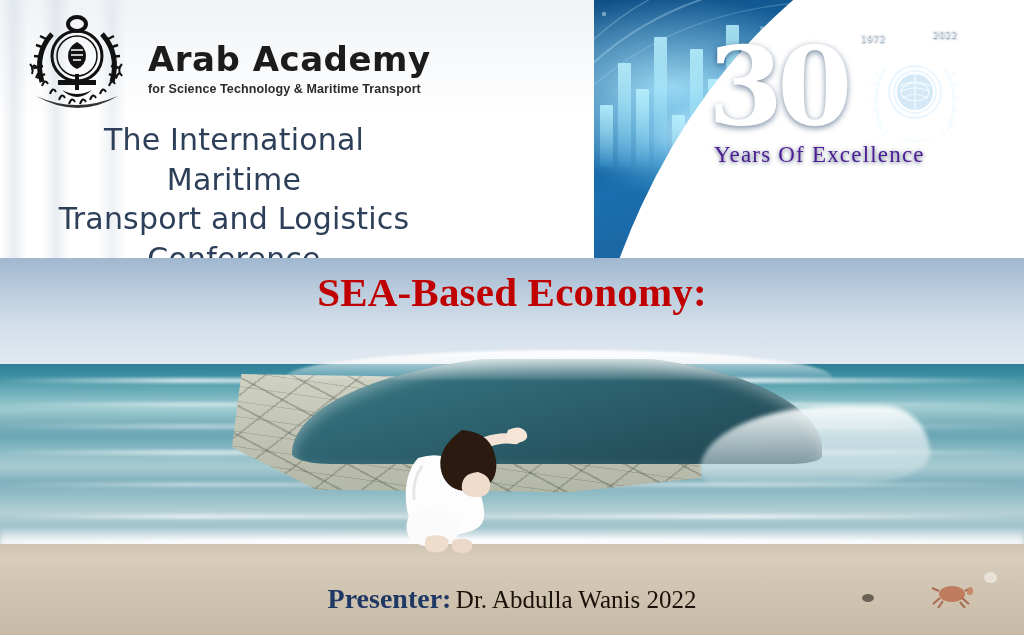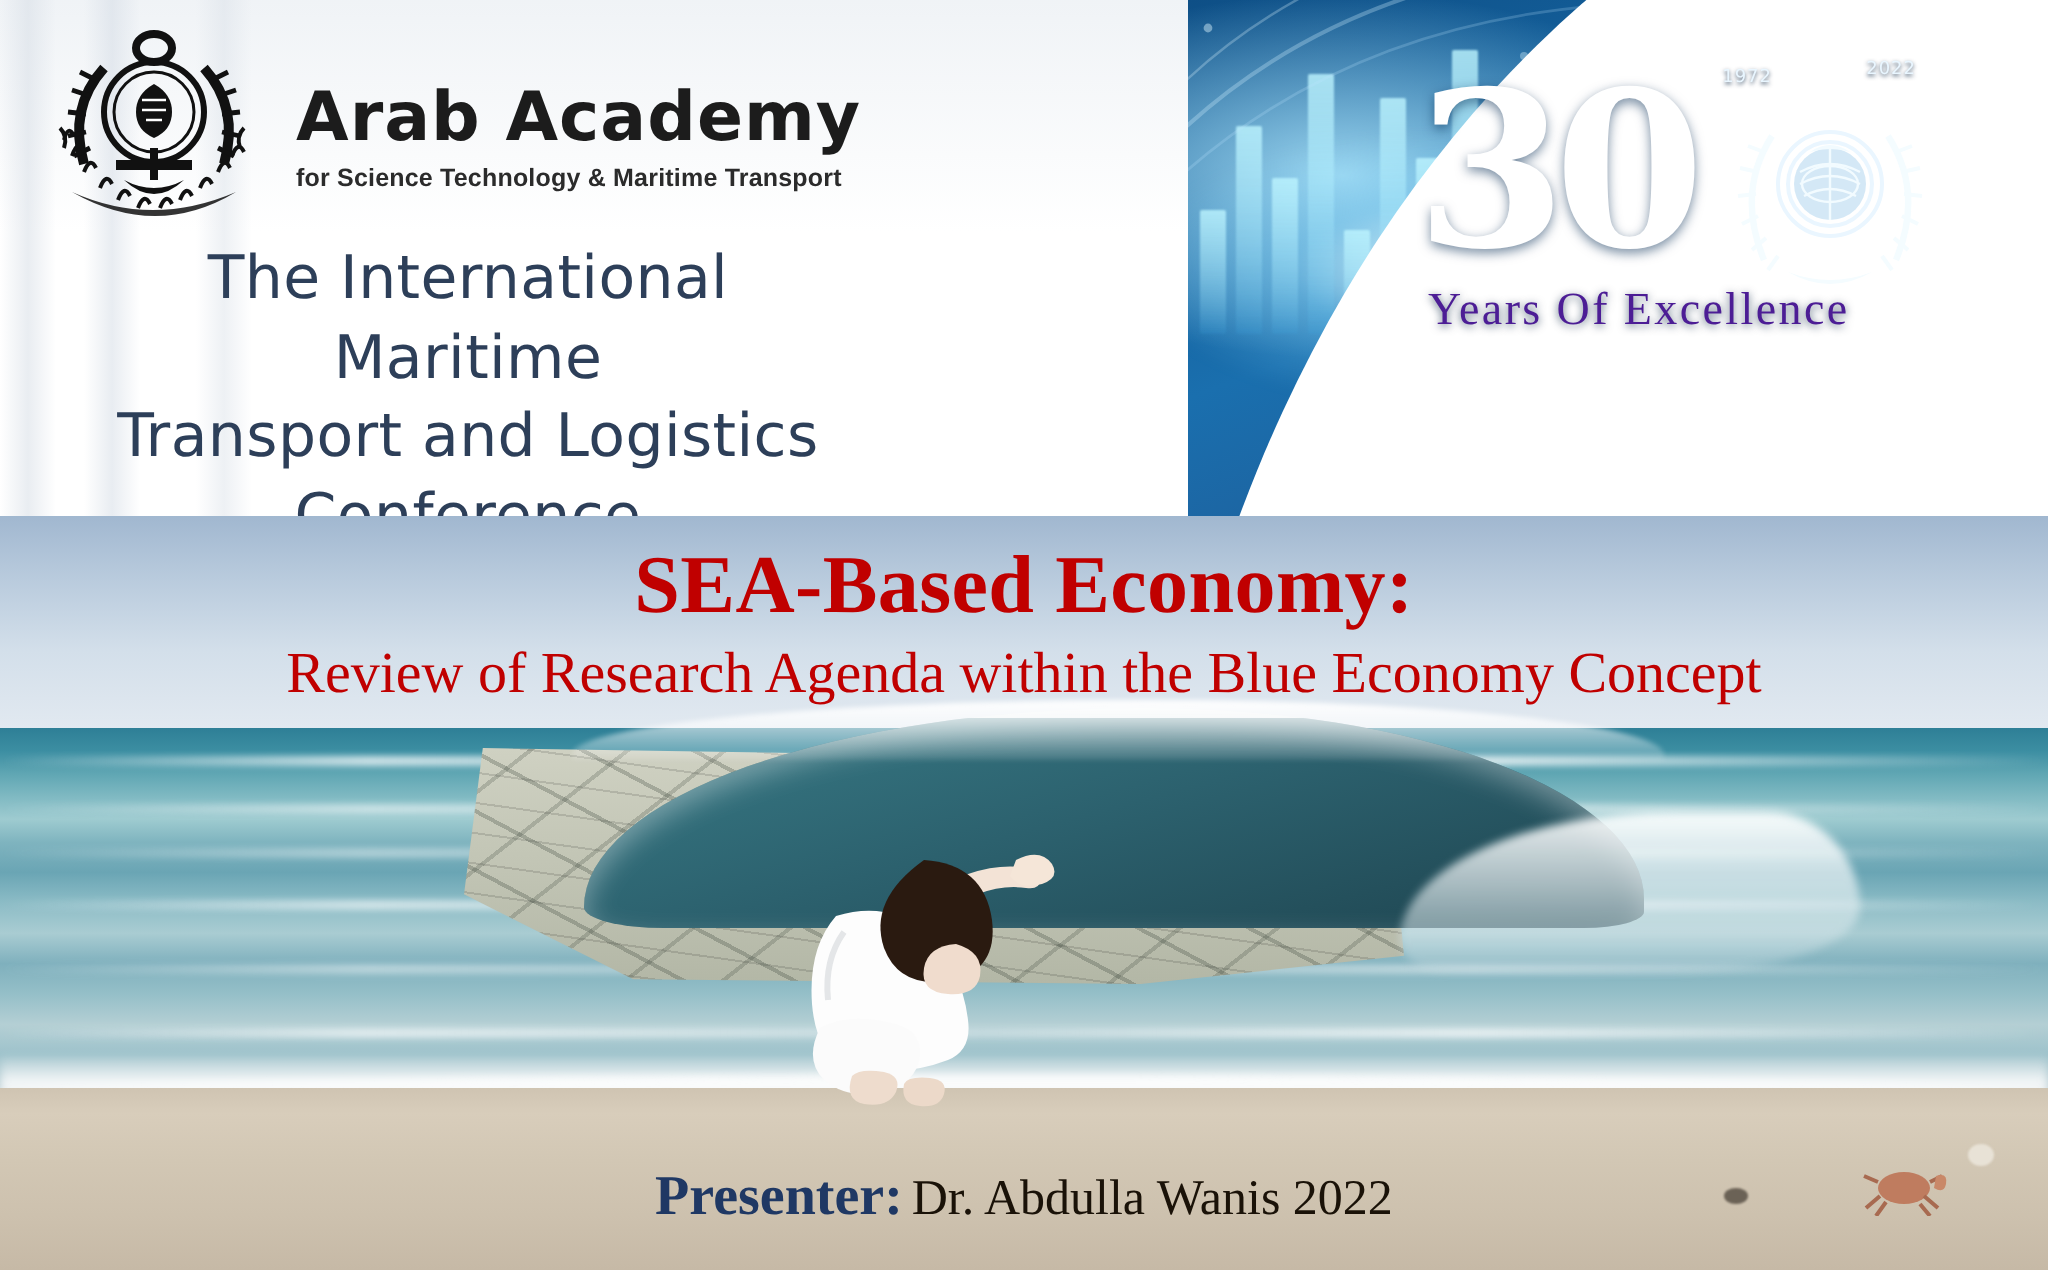--- a/index.html
+++ b/index.html
@@ -449,21 +449,20 @@
         </g>
         <path d="M38 6 q6 -2 5 4 q-1 5 -6 2 z" fill="#c98868"></path>
       </svg>
     </div>
     <div class="pebble" style="left:862px;top:338px;"></div>
     <div class="shell" style="left:984px;top:316px;"></div>
   </div>
 
   <div class="title-wrap">
     <div class="title-main">SEA-Based Economy:</div>
-    <div class="title-sub">Review of Research Agenda within the  Blue Economy Concept</div>
   </div>
 
   <div class="presenter-wrap">
     <span class="presenter-label">Presenter:</span>
     <span class="presenter-name">Dr.  Abdulla Wanis 2022</span>
   </div>
 
 </div>
 
 </body></html>

